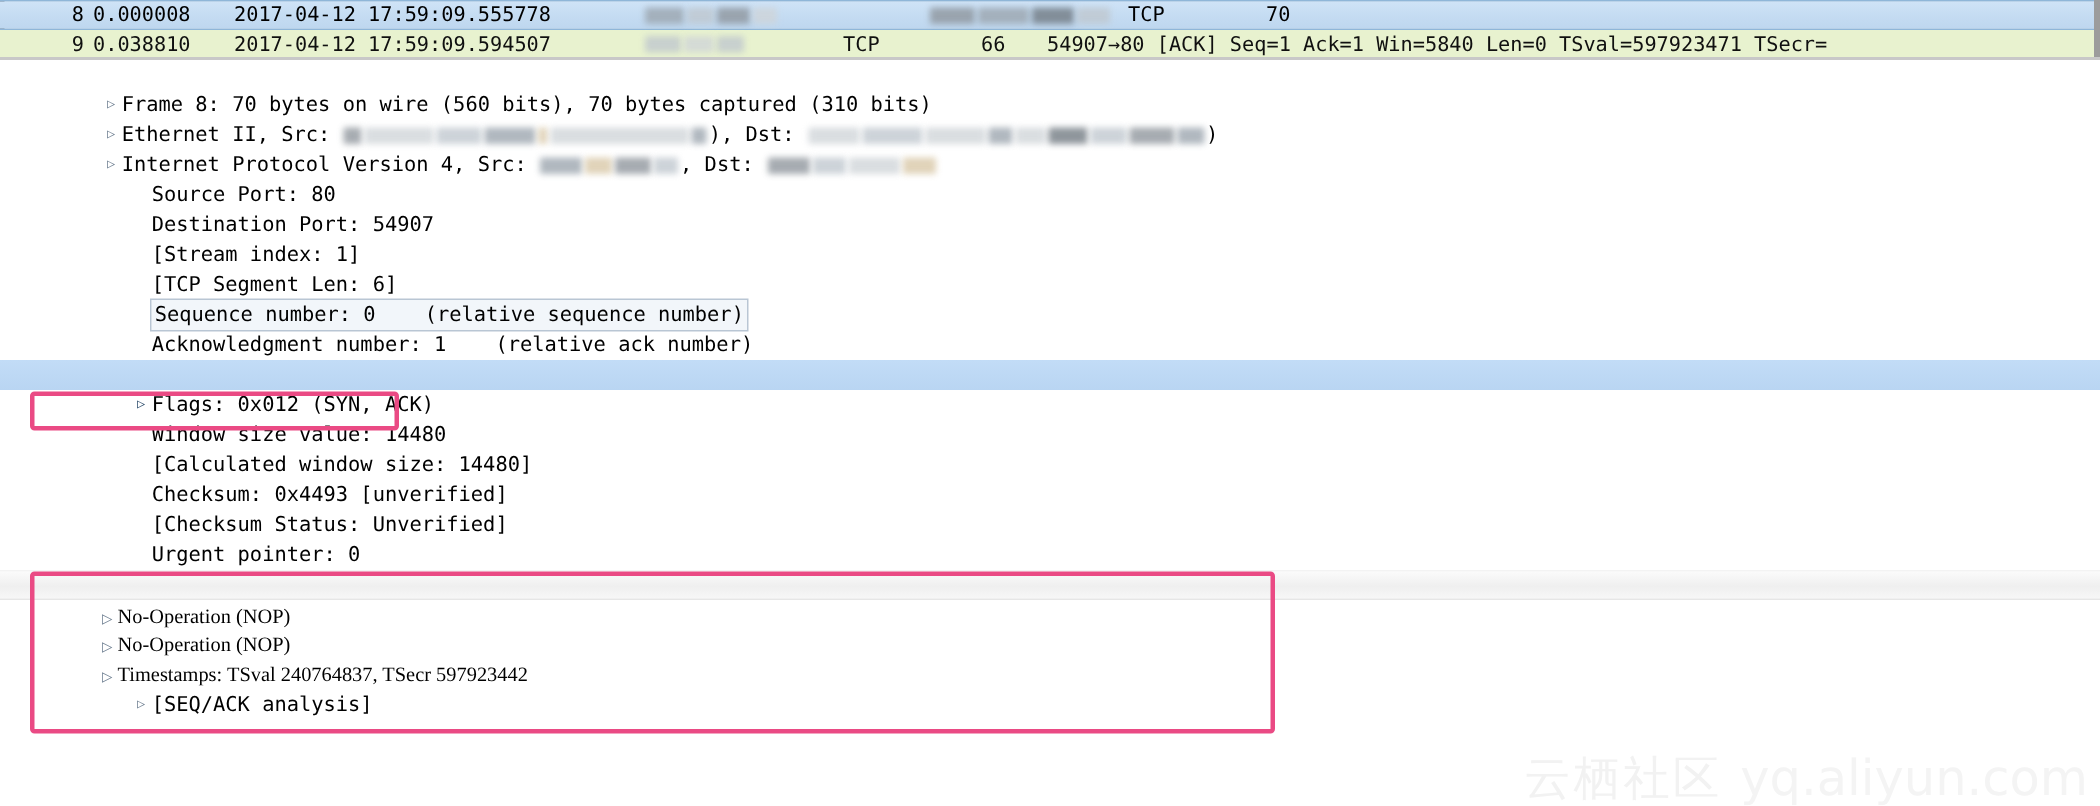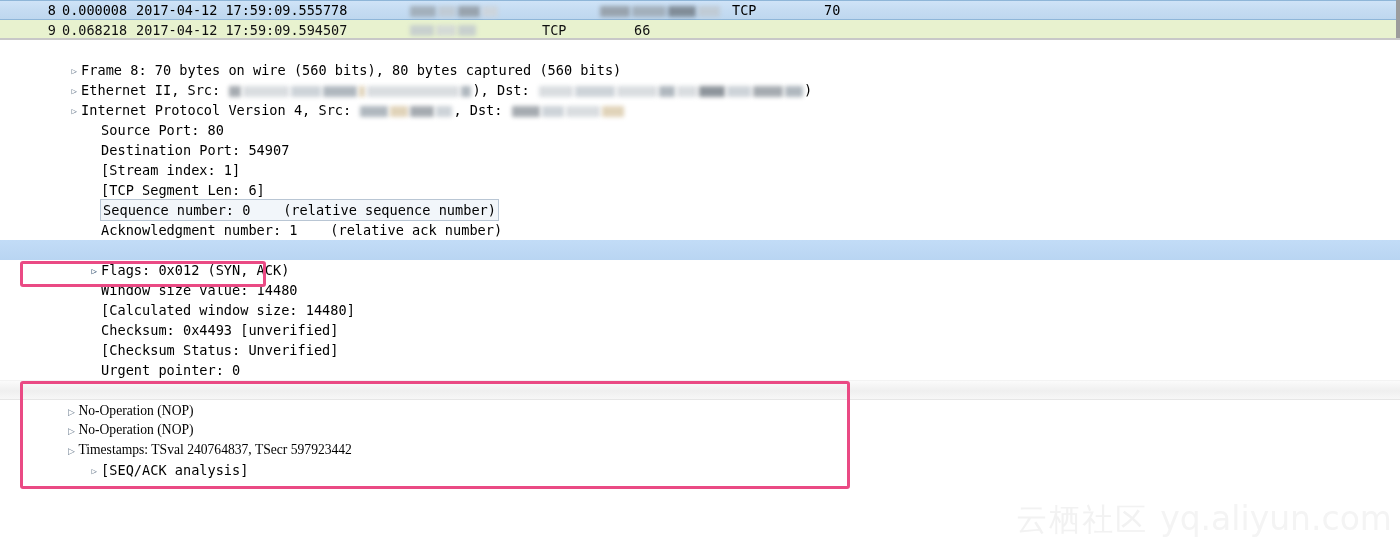--- a/index.html
+++ b/index.html
@@ -40,21 +40,21 @@
   .pl-left-border {
     position:absolute; left:0; top:0; width:3px; height:40px;
     background:#8f8f8f;
   }
   .pl-right-edge {
     position:absolute; right:0; top:0; width:4px; height:40px;
     background:#9c9c9c;
   }
   .col-no     { width: 62px;  text-align: right; padding-right: 6px; }
   .col-time   { width: 72px;  text-align: center; padding-right: 8px; }
-  .col-date   { width: 210px; text-align: left;  padding-left: 2px; }
+  .col-date   { width: 210px; text-align: left;  padding-left: 2px; margin-left: 20px; }
   .col-src    { width: 190px; }
   .col-dst    { width: 190px; }
   .col-proto  { width: 100px; padding-left: 8px; }
   .col-len    { width: 44px;  padding-right: 6px;}
   .col-info   { flex: 1; overflow: hidden; }
 
   
   .redact {
     display: inline-block;
     vertical-align: middle;
@@ -168,36 +168,37 @@
       </span>
       <span class="col-dst">
         <span class="redact d3" style="width:30px"></span><span class="redact d1" style="width:34px"></span><span class="redact d6" style="width:28px"></span><span class="redact d2" style="width:22px"></span>
       </span>
       <span class="col-proto">TCP</span>
       <span class="col-len">70</span>
     </div>
 
     <div class="pl-row green">
       <span class="col-no">9</span>
-      <span class="col-time">0.068218</span>
+      <span class="col-time">0.038810</span>
       <span class="col-date">2017-04-12 17:59:09.594507</span>
       <span class="col-src">
         <span class="redact d2" style="width:24px"></span><span class="redact d4" style="width:20px"></span><span class="redact d2" style="width:18px"></span>
       </span>
       <span class="col-proto">TCP</span>
       <span class="col-len">66</span>
+      <span class="col-info">54907→80 [ACK] Seq=1 Ack=1 Win=5840 Len=0 TSval=597923471 TSecr=</span>
     </div>
 
     <div class="pl-right-edge"></div>
   </div>
 
   <div class="detail-pane">
 
     <div class="d-row lvl0">
-      <span class="twisty">▷</span><span class="txt">Frame 8: 70 bytes on wire (560 bits), 80 bytes captured (560 bits)</span>
+      <span class="twisty">▷</span><span class="txt">Frame 8: 70 bytes on wire (560 bits), 70 bytes captured (310 bits)</span>
     </div>
 
     <div class="d-row lvl0">
       <span class="twisty">▷</span><span class="txt">Ethernet II, Src: </span><span><span class="redact d3" style="width:12px"></span><span class="redact d4" style="width:46px"></span><span class="redact d2" style="width:30px"></span><span class="redact d1" style="width:34px"></span><span class="redact d5" style="width:6px"></span><span class="redact d4" style="width:92px"></span><span class="redact d1" style="width:10px"></span></span><span class="txt">), Dst: </span><span><span class="redact d4" style="width:34px"></span><span class="redact d2" style="width:40px"></span><span class="redact d4" style="width:40px"></span><span class="redact d1" style="width:16px"></span><span class="redact d4" style="width:20px"></span><span class="redact d6" style="width:26px"></span><span class="redact d2" style="width:24px"></span><span class="redact d3" style="width:30px"></span><span class="redact d1" style="width:18px"></span></span><span class="txt">)</span>
     </div>
 
     <div class="d-row lvl0">
       <span class="twisty">▷</span><span class="txt">Internet Protocol Version 4, Src: </span><span><span class="redact d1" style="width:28px"></span><span class="redact d5" style="width:18px"></span><span class="redact d3" style="width:24px"></span><span class="redact d2" style="width:16px"></span></span><span class="txt">, Dst: </span><span><span class="redact d3" style="width:28px"></span><span class="redact d2" style="width:22px"></span><span class="redact d4" style="width:34px"></span><span class="redact d5" style="width:22px"></span></span>
     </div>
 

